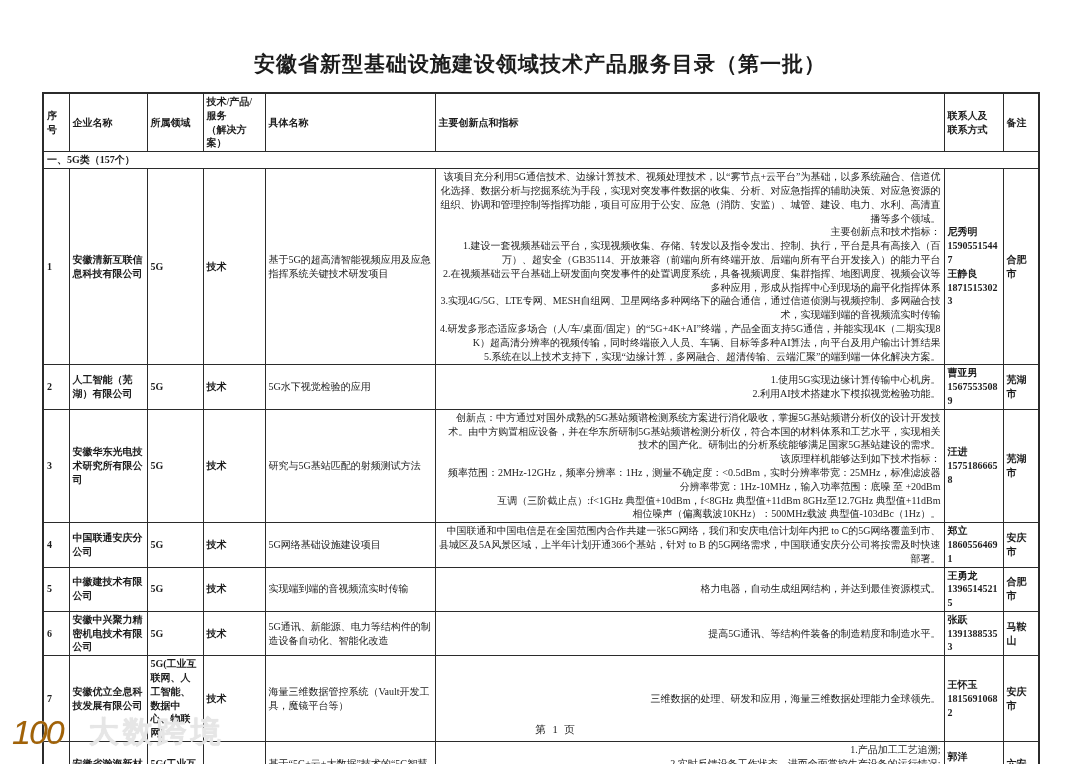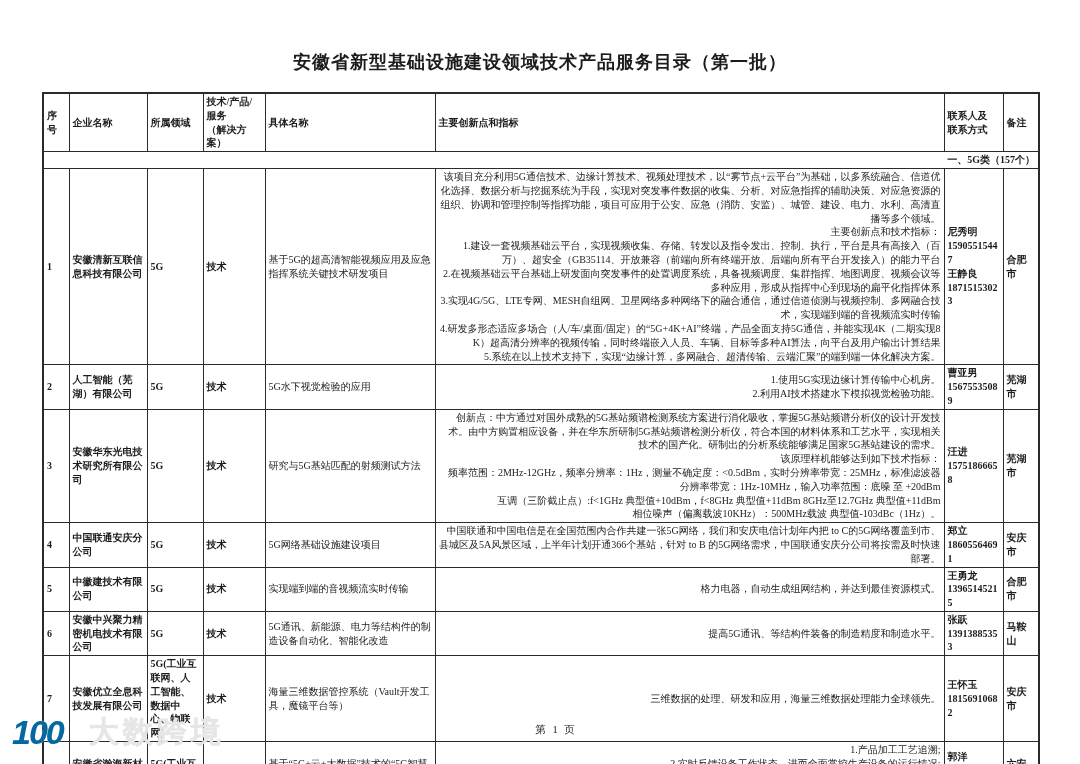--- a/index.html
+++ b/index.html
@@ -3,40 +3,40 @@
 <meta charset="utf-8">
 <style>
   html,body{margin:0;padding:0;}
   body{
     width:1080px;height:764px;background:#ffffff;position:relative;overflow:hidden;
     font-family:"Liberation Serif","DejaVu Serif",serif;color:#1c1c1c;
     -webkit-font-smoothing:antialiased;
   }
   .title{
     position:absolute;top:50px;left:0;width:100%;text-align:center;
-    font-size:18px;font-weight:bold;letter-spacing:1px;
+    font-size:21px;font-weight:bold;letter-spacing:1px;
   }
   table.catalog{
     position:absolute;left:42px;top:92px;width:996px;
     border-collapse:collapse;table-layout:fixed;
     border:2px solid #2b2b2b;
   }
   table.catalog td,table.catalog th{
     border:1px solid #2b2b2b;
     padding:1px 3px;
     font-size:10px;line-height:1.38;
     overflow:hidden;vertical-align:middle;
     word-break:break-all;
   }
   th{font-weight:bold;text-align:left;white-space:pre-line;font-size:10.5px;padding:2px 1px;}
   .c-center{font-weight:bold;}
   .c-left{text-align:left;vertical-align:middle;}
   .pre{white-space:pre-line;}
   .section-row td{
-    font-weight:bold;font-size:12.5px;text-align:right;padding:0 4px;line-height:1.2;
+    font-weight:bold;font-size:12.5px;text-align:left;padding:0 4px;line-height:1.2;
   }
   .innov{font-size:9.3px;line-height:1.5;text-align:right;vertical-align:middle;}
   .contact{font-size:9.5px;}
   .hh{height:34px}
   .hsec{height:17px}
   .h1{height:145px}
   .h2{height:33px}
   .h3{height:101px}
   .h4{height:30px}
   .h5{height:28px}
@@ -46,22 +46,22 @@
   .footer-page{
     position:absolute;left:16px;top:723px;width:100%;text-align:center;
     font-size:10.5px;letter-spacing:2px;
   }
   .watermark{
     position:absolute;left:12px;top:712px;display:flex;align-items:center;
     color:#e4e4e4;user-select:none;
   }
   .wm-logo{
     font-family:"Liberation Sans","DejaVu Sans",sans-serif;
-    font-weight:bold;font-size:34px;font-style:italic;
-    color:#0369a1;text-shadow:0 0 1px #dcdcdc;letter-spacing:-2px;margin-right:8px;
+    font-weight:normal;font-size:34px;font-style:italic;
+    color:#a16207;text-shadow:0 0 1px #dcdcdc;letter-spacing:-2px;margin-right:8px;
   }
   .wm-text{
     font-family:"Liberation Sans","DejaVu Sans",sans-serif;
     font-weight:bold;font-size:30px;color:#e6e6e6;
     text-shadow:0 0 1px #dcdcdc;letter-spacing:4px;margin-left:18px;
   }
 </style>
 </head>
 <body>
 

